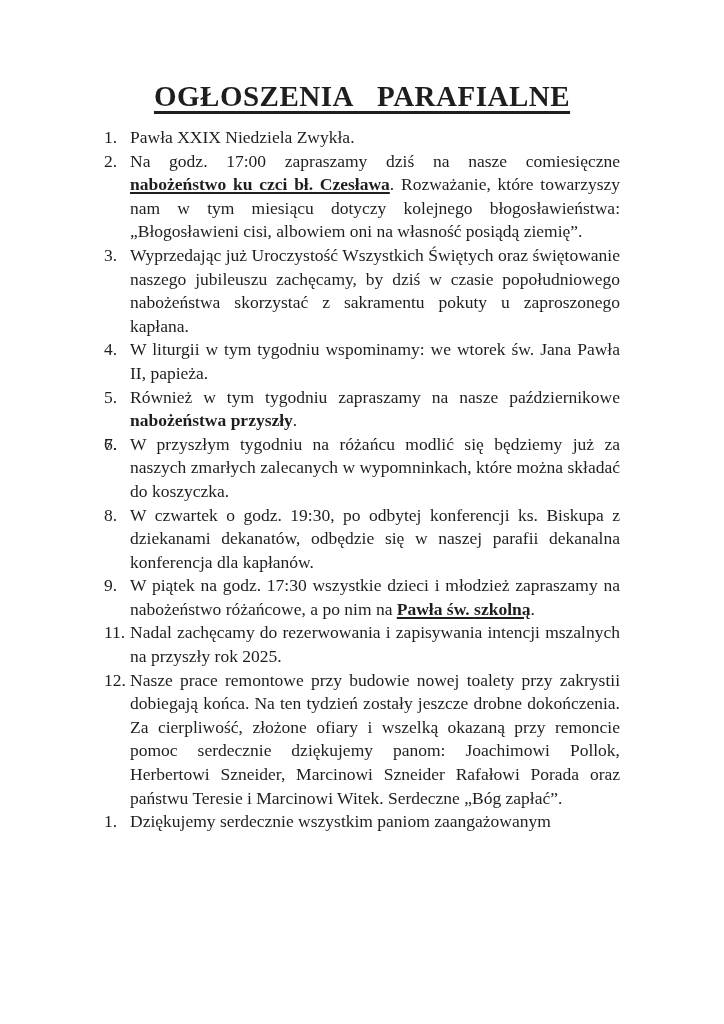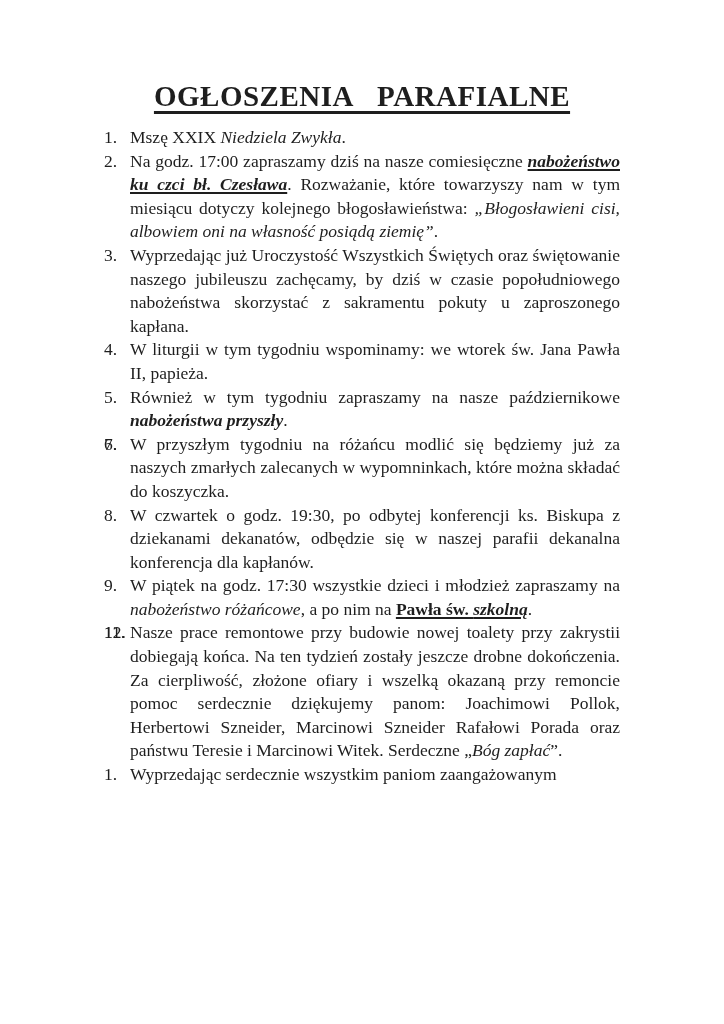--- a/index.html
+++ b/index.html
@@ -39,39 +39,39 @@
     position: relative;
     padding-left: 26px;
   }
   .announcements .num {
     position: absolute;
     left: 0;
     top: 0;
     white-space: nowrap;
   }
   .seg-bold { font-weight: bold; }
-  .seg-italic { font-style: italic; }
+  .seg-italic { }
   .seg-underline {
     text-decoration: underline;
     text-decoration-thickness: 1.6px;
     text-underline-offset: 2px;
   }
 </style>
 </head>
 <body>
 
 <div class="page">
   <h1 class="doc-title">OGŁOSZENIA PARAFIALNE</h1>
   <ol class="announcements">
-      <li><span class="num">1.</span><span class="">Mszę XXIX </span><span class="seg-italic">Niedziela Zwykła</span><span class="">.</span></li>
+      <li><span class="num">1.</span><span class="">Pawła XXIX </span><span class="seg-italic">Niedziela Zwykła</span><span class="">.</span></li>
       <li><span class="num">2.</span><span class="">Na godz. 17:00 zapraszamy dziś na nasze comiesięczne </span><span class="seg-bold seg-italic seg-underline">nabożeństwo ku czci bł. Czesława</span><span class="">. Rozważanie, które towarzyszy nam w tym miesiącu dotyczy kolejnego błogosławieństwa: </span><span class="seg-italic">„Błogosławieni cisi, albowiem oni na własność posiądą ziemię”</span><span class="">.</span></li>
       <li><span class="num">3.</span><span class="">Wyprzedając już Uroczystość Wszystkich Świętych oraz świętowanie naszego jubileuszu zachęcamy, by dziś w czasie popołudniowego nabożeństwa skorzystać z sakramentu pokuty u zaproszonego kapłana.</span></li>
       <li><span class="num">4.</span><span class="">W liturgii w tym tygodniu wspominamy: we wtorek św. Jana Pawła II, papieża.</span></li>
       <li><span class="num">5.</span><span class="">Również w tym tygodniu zapraszamy na nasze październikowe </span><span class="seg-bold seg-italic">nabożeństwa przyszły</span><span class="">.</span></li>
       <li><span class="num">6.</span></li>
       <li><span class="num">7.</span><span class="">W przyszłym tygodniu na różańcu modlić się będziemy już za naszych zmarłych zalecanych w wypomninkach, które można składać do koszyczka.</span></li>
       <li><span class="num">8.</span><span class="">W czwartek o godz. 19:30, po odbytej konferencji ks. Biskupa z dziekanami dekanatów, odbędzie się w naszej parafii dekanalna konferencja dla kapłanów.</span></li>
       <li><span class="num">9.</span><span class="">W piątek na godz. 17:30 wszystkie dzieci i młodzież zapraszamy na </span><span class="seg-italic">nabożeństwo różańcowe</span><span class="">, a po nim na </span><span class="seg-bold seg-underline">Pawła św. </span><span class="seg-bold seg-italic seg-underline">szkolną</span><span class="">.</span></li>
-      <li><span class="num">11.</span></li>
+      <li><span class="num">11.</span><span class="">Nadal zachęcamy do rezerwowania i zapisywania intencji mszalnych na przyszły rok 2025.</span></li>
       <li><span class="num">12.</span><span class="">Nasze prace remontowe przy budowie nowej toalety przy zakrystii dobiegają końca. Na ten tydzień zostały jeszcze drobne dokończenia. Za cierpliwość, złożone ofiary i wszelką okazaną przy remoncie pomoc serdecznie dziękujemy panom: Joachimowi Pollok, Herbertowi Szneider, Marcinowi Szneider Rafałowi Porada oraz państwu Teresie i Marcinowi Witek. Serdeczne „</span><span class="seg-italic">Bóg zapłać</span><span class="">”.</span></li>
-      <li><span class="num">1.</span><span class="">Wyprzedając serdecznie wszystkim paniom zaangażowanym</span></li>
+      <li><span class="num">1.</span><span class="">Dziękujemy serdecznie wszystkim paniom zaangażowanym</span></li>
     </ol>
 </div>
 
 </body></html>

